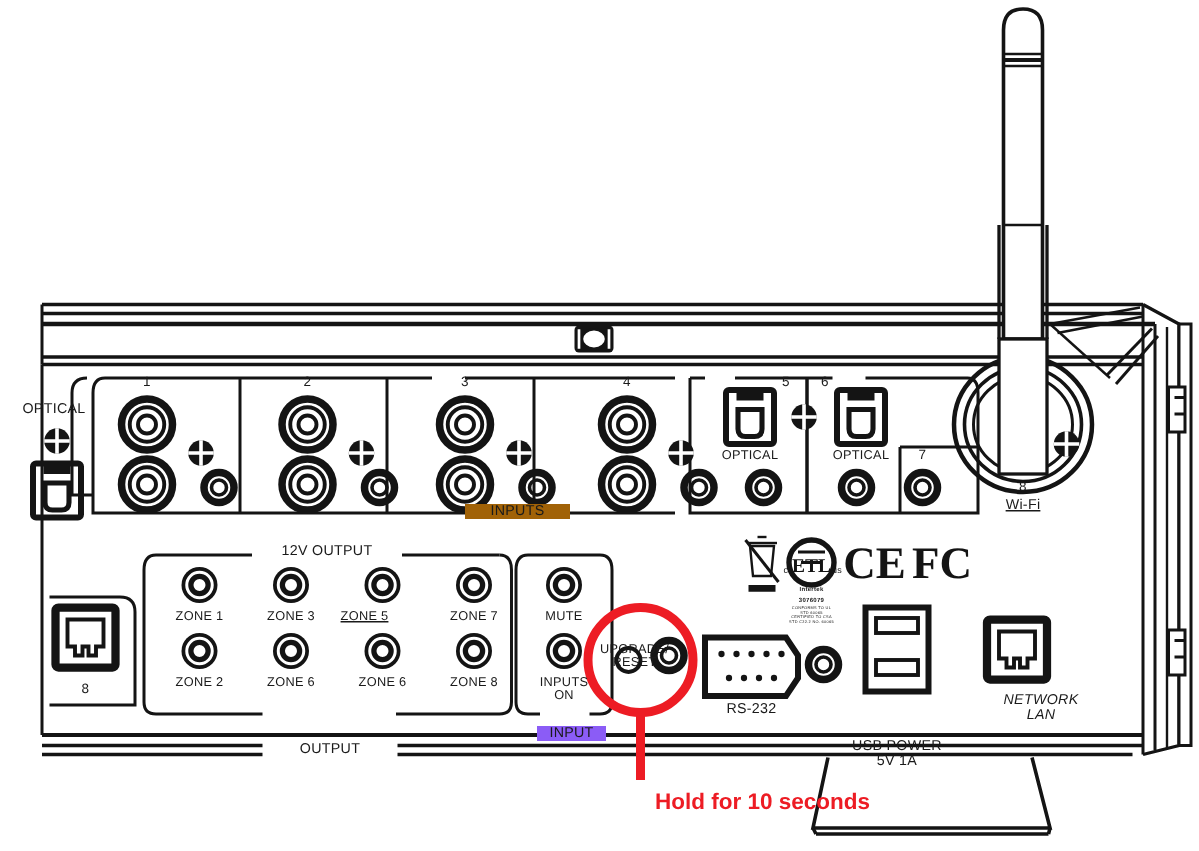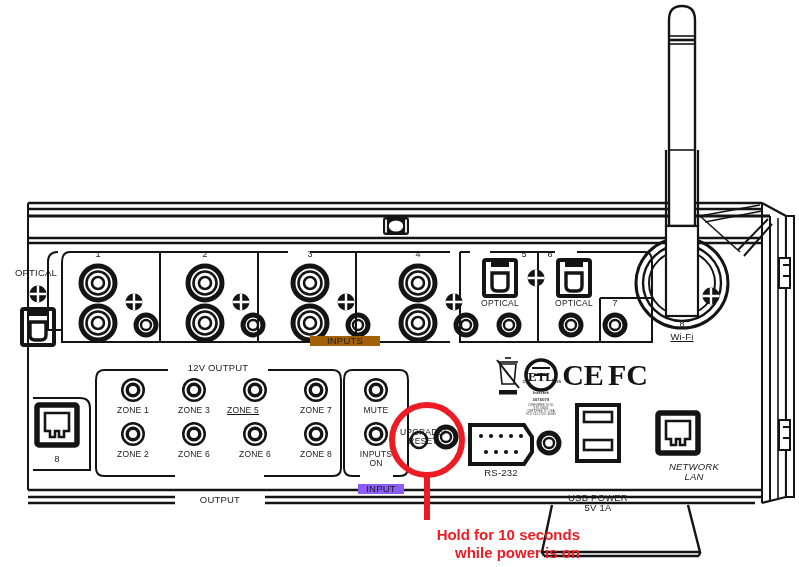--- a/index.html
+++ b/index.html
@@ -323,15 +323,14 @@
   <div class="lbl" style="left:551px;top:378px;width:14px;font-size:6px;">us</div>
 
   <div class="lbl tiny" style="left:516px;top:391px;width:50px;font-weight:bold;">Intertek</div>
   <div class="lbl tiny" style="left:516px;top:398px;width:50px;font-weight:bold;">3076079</div>
   <div class="lbl tiny2" style="left:516px;top:405px;width:50px;">CONFORMS TO UL</div>
   <div class="lbl tiny2" style="left:516px;top:408px;width:50px;">STD 60065</div>
   <div class="lbl tiny2" style="left:516px;top:411px;width:50px;">CERTIFIED TO CSA</div>
   <div class="lbl tiny2" style="left:516px;top:414px;width:50px;">STD C22.2 NO. 60065</div>
 
   <div class="redtxt" style="left:280px;top:526px;width:300px;">Hold for 10 seconds</div>
-  <div class="redtxt" style="left:280px;top:544px;width:300px;">while power is on</div>
 
 </div>
 
 </body></html>

